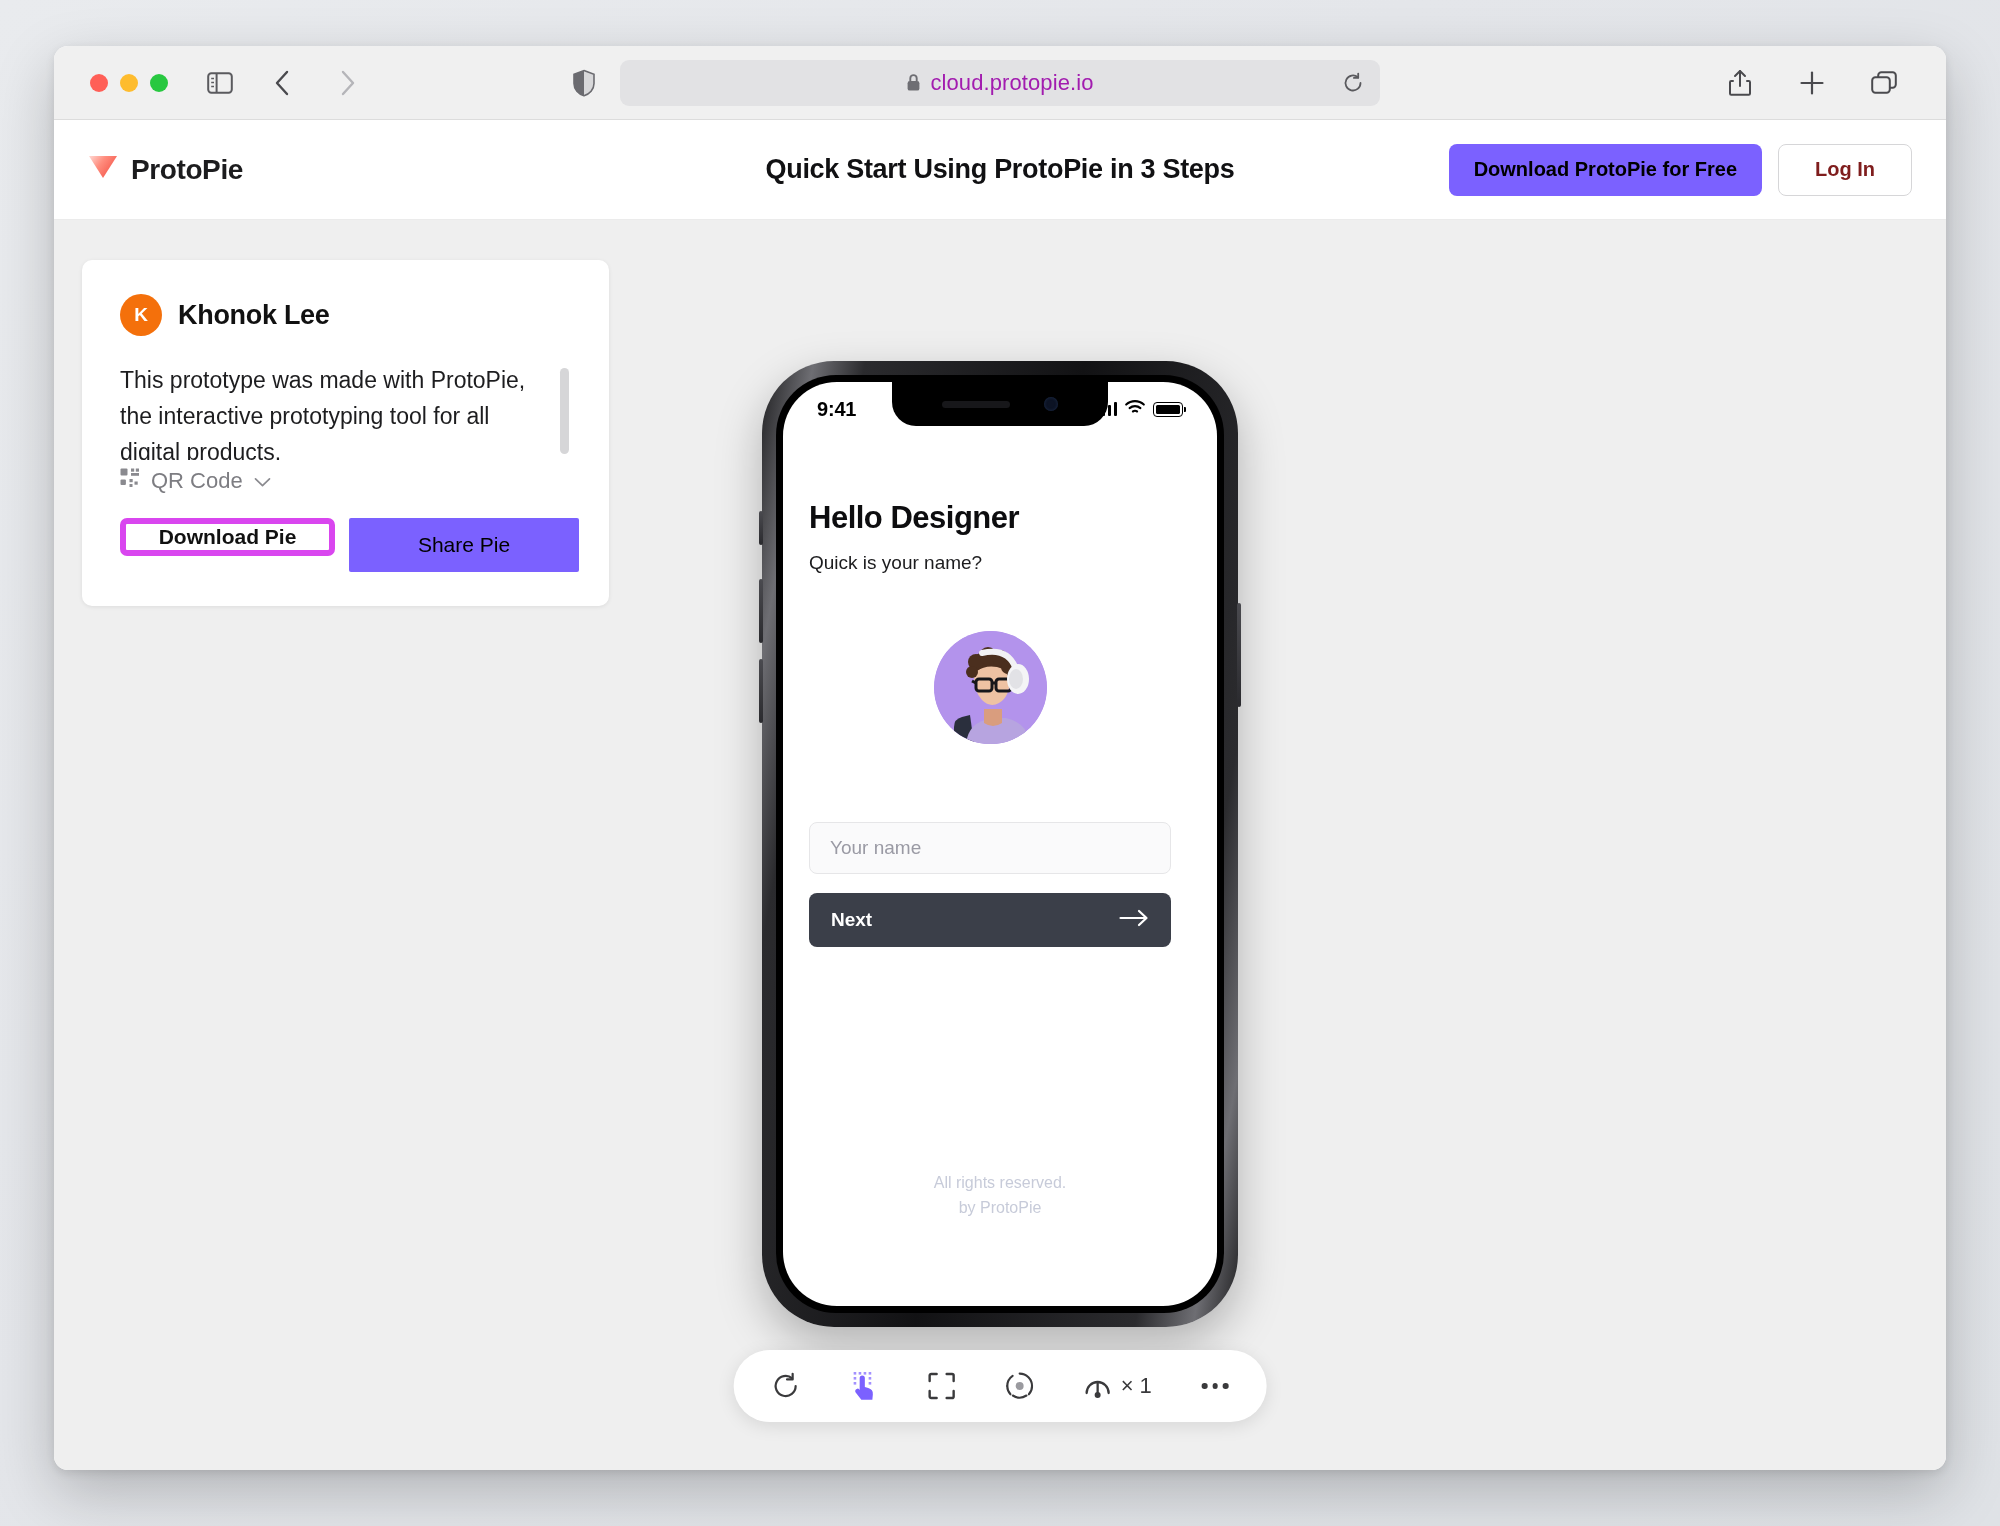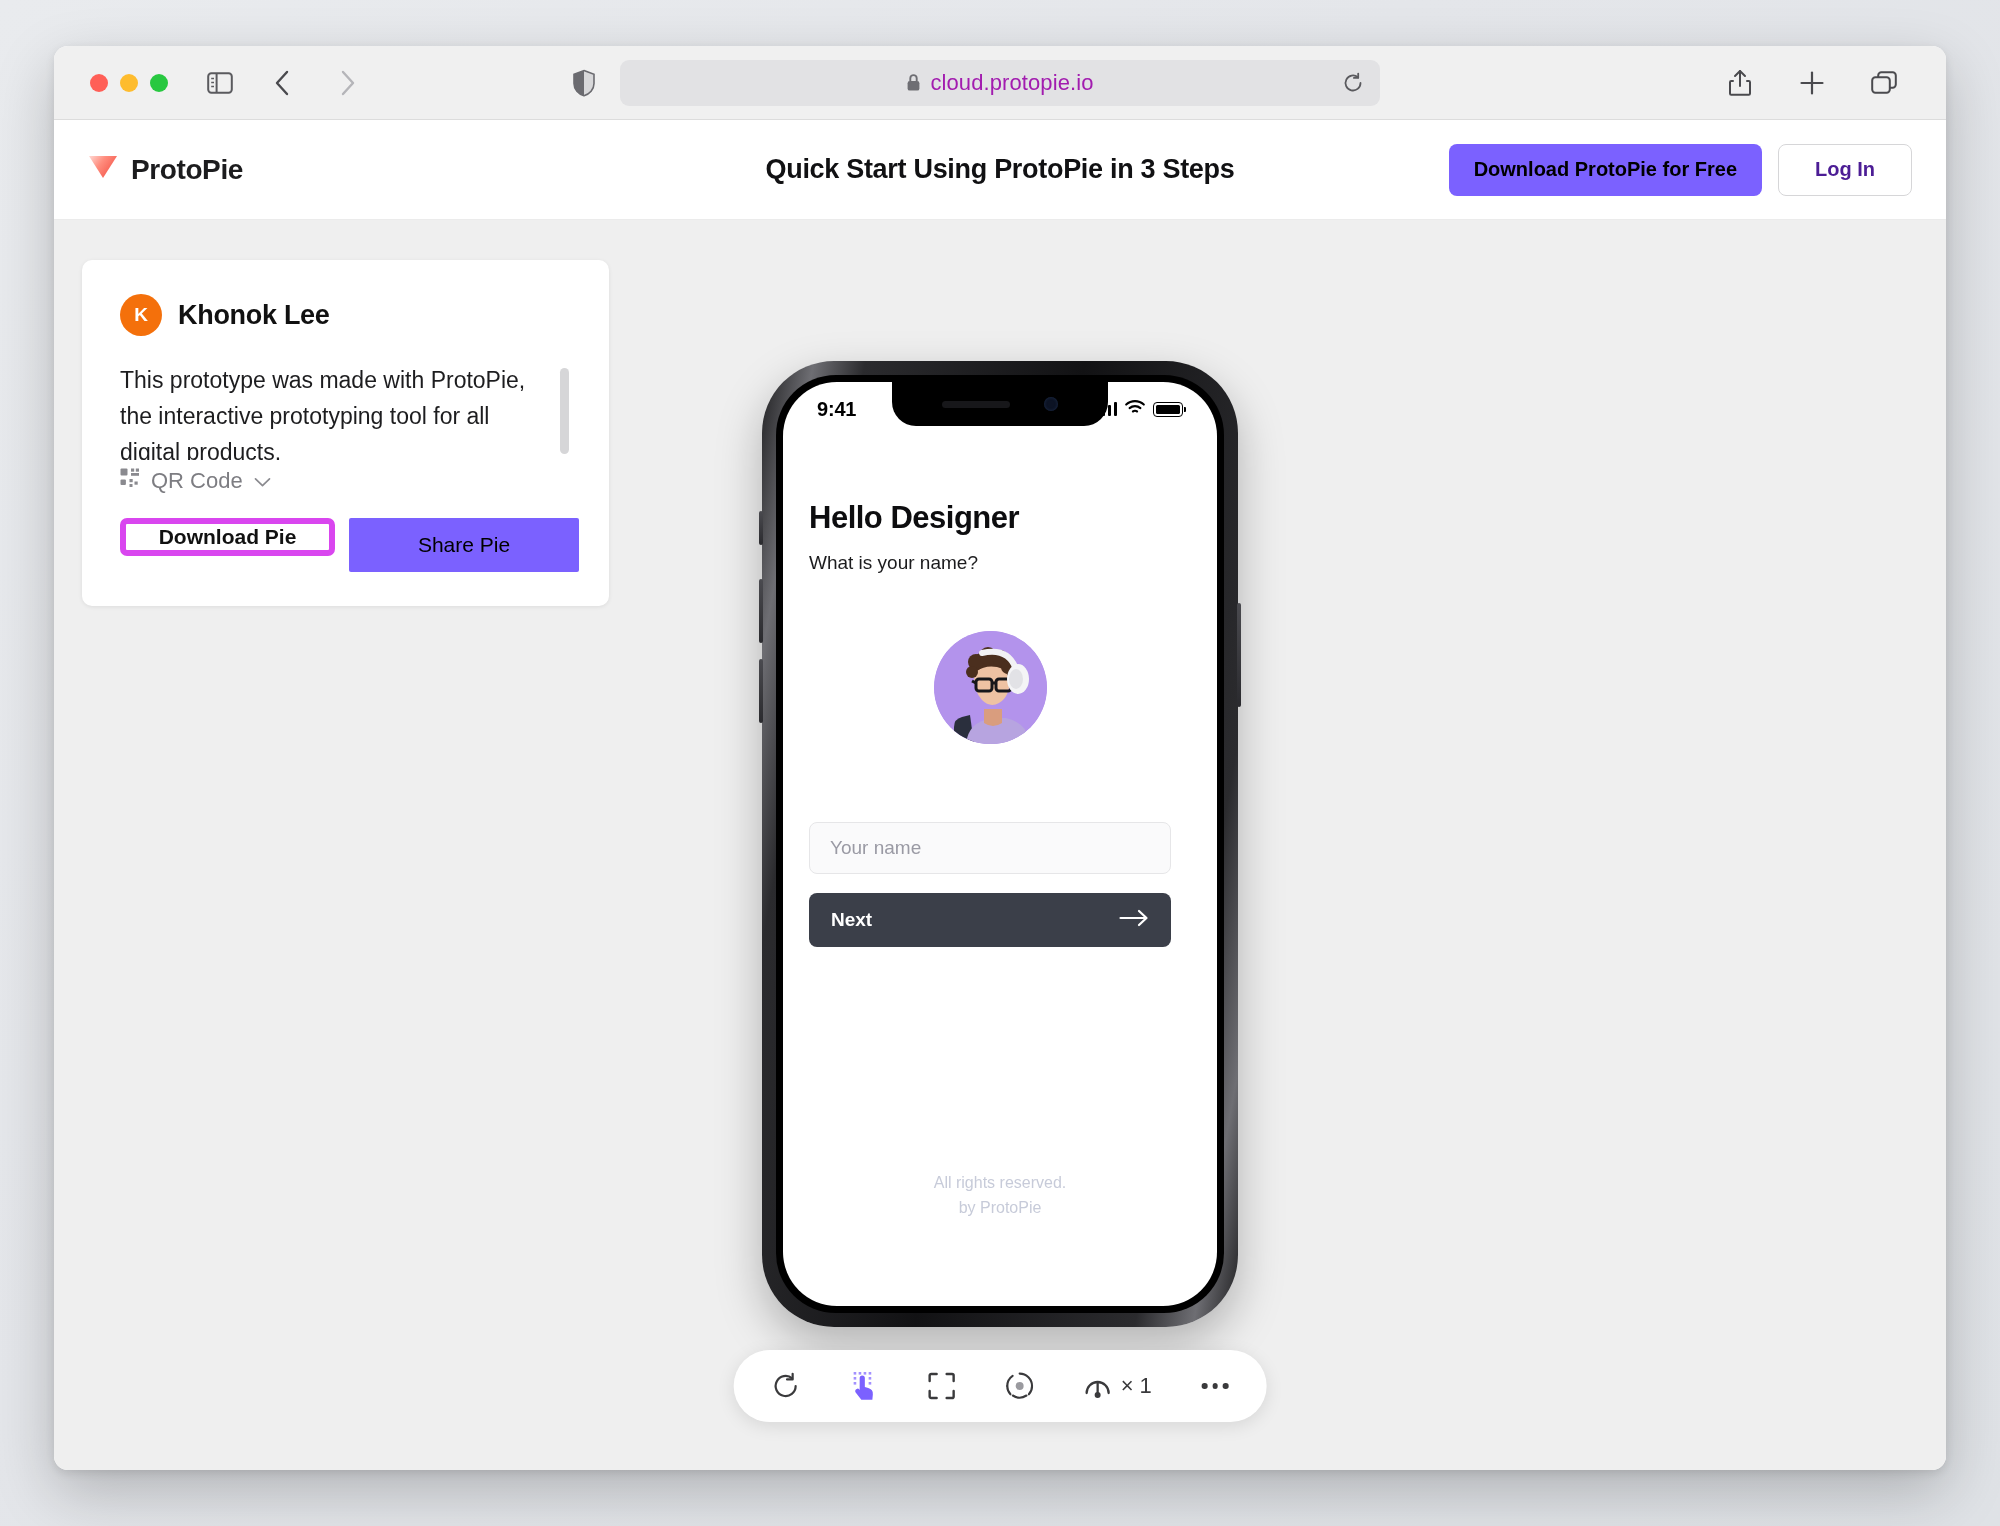--- a/index.html
+++ b/index.html
@@ -85,21 +85,21 @@
   .hdr-actions { margin-left: auto; display: flex; align-items: center; gap: 16px; }
   .btn-primary {
     background: #7b61ff; color: #000000;
     font-size: 20px; font-weight: bold;
     border: none; border-radius: 8px;
     padding: 0 25px; height: 52px;
     display: flex; align-items: center; cursor: pointer;
     white-space: nowrap;
   }
   .btn-outline {
-    background: #fff; color: #4c1d95;
+    background: #fff; color: #7f1d1d;
     font-size: 20px; font-weight: bold;
     border: 1px solid #d6d6d8; border-radius: 8px;
     padding: 0 36px; height: 52px;
     display: flex; align-items: center; cursor: pointer;
     white-space: nowrap;
   }
 
   
   .content {
     flex: 1; background: #efefef; position: relative;
@@ -420,21 +420,21 @@
                 </svg>
               </span>
               <span class="battery">
                   <i></i>
                 </span>
             </span>
           </div>
 
           <div class="proto-body">
             <div class="proto-h1">Hello Designer</div>
-            <div class="proto-sub">What is your name?</div>
+            <div class="proto-sub">Quick is your name?</div>
 
             <div class="proto-avatar">
               <svg viewBox="0 0 113 113" width="113" height="113">
                 <circle cx="56.5" cy="56.5" r="56.5" fill="#b393ec"></circle>
 
                 <path d="M20 113 L20 96 q0-8 8-10 l8 -2 L40 113 Z" fill="#2a2f3d"></path>
 
                 <path d="M32 113 q2-22 26-26 l14 0 q22 5 24 26 Z" fill="#b7a4e0"></path>
 
                 <path d="M50 78 h18 v14 q-9 6 -18 0 Z" fill="#d99d7e"></path>

